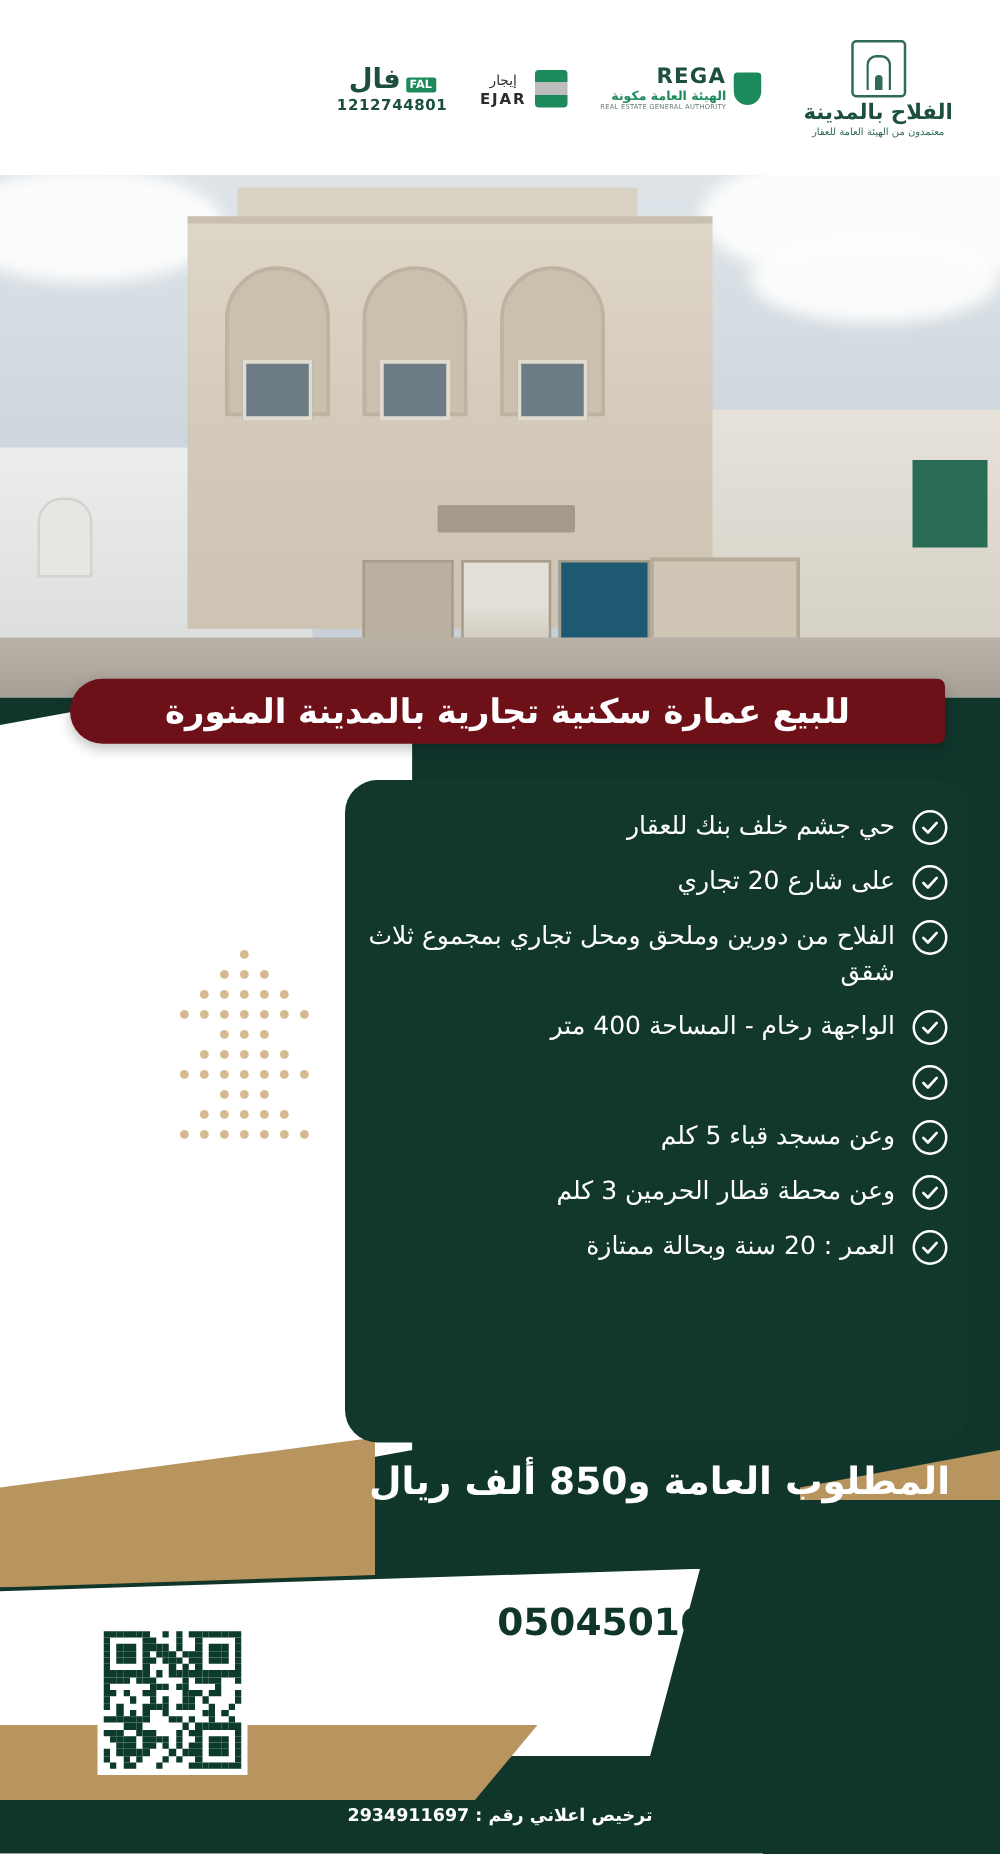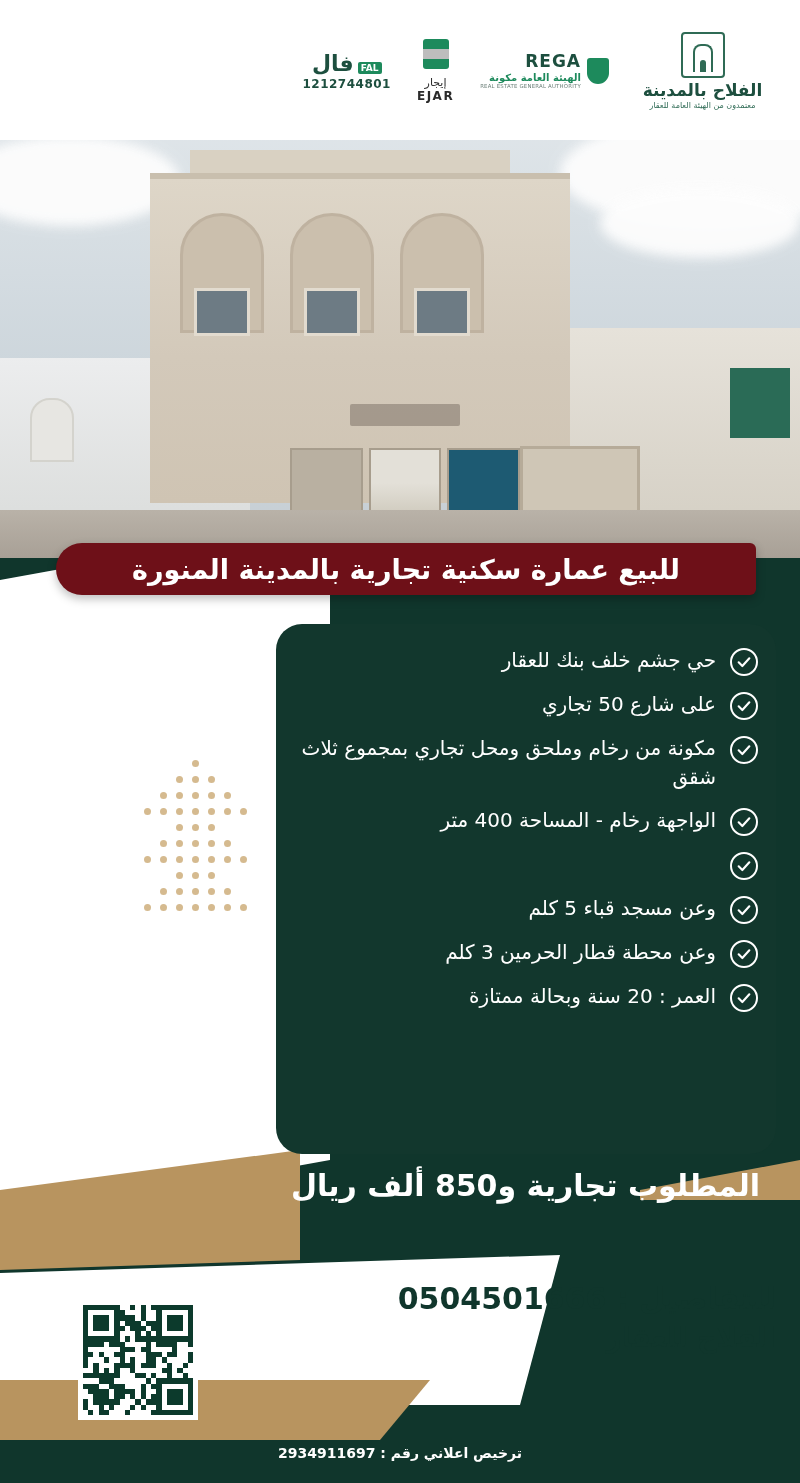--- a/index.html
+++ b/index.html
@@ -75,21 +75,21 @@
   .rega-logo { display: flex; align-items: center; gap: 6px; }
   .rega-badge {
     width: 22px; height: 26px; background: #1d8a5c;
     border-radius: 3px 3px 11px 11px;
   }
   .rega-text { display: flex; flex-direction: column; line-height: 1.15; }
   .rega-en { font-size: 17px; font-weight: bold; color: #1d4f3f; letter-spacing: 1px; }
   .rega-ar { font-size: 10px; color: #1d8a5c; font-weight: bold; }
   .rega-sub { font-size: 5.4px; color: #6b7f78; letter-spacing: 0.2px; }
 
-  .ejar-logo { display: flex; align-items: center; gap: 7px; flex-direction: column; }
+  .ejar-logo { display: flex; align-items: flex-end; gap: 7px; }
   .ejar-mark {
     width: 26px; height: 30px;
     background: linear-gradient(180deg,#1d8a5c 0 33%, #bdbdbd 33% 66%, #1d8a5c 66% 100%);
     border-radius: 3px;
   }
   .ejar-text { display: flex; flex-direction: column; align-items: center; line-height: 1.2; }
   .ejar-ar { font-size: 11px; color: #2b2b2b; }
   .ejar-en { font-size: 12px; color: #2b2b2b; font-weight: bold; letter-spacing: 1.5px; }
 
   .fal-logo { display: flex; flex-direction: column; align-items: center; }
@@ -450,29 +450,29 @@
           </svg>
         </span>
       <span class="feat-text">حي جشم خلف بنك للعقار</span>
     </div>
     <div class="feat">
       <span class="check">
           <svg viewBox="0 0 24 24">
             <path d="M4 12.5l5.5 5.5L20 6.5" fill="none" stroke="#ffffff" stroke-width="3.2" stroke-linecap="round" stroke-linejoin="round"></path>
           </svg>
         </span>
-      <span class="feat-text">على شارع 50 تجاري</span>
+      <span class="feat-text">على شارع 20 تجاري</span>
     </div>
     <div class="feat">
       <span class="check">
           <svg viewBox="0 0 24 24">
             <path d="M4 12.5l5.5 5.5L20 6.5" fill="none" stroke="#ffffff" stroke-width="3.2" stroke-linecap="round" stroke-linejoin="round"></path>
           </svg>
         </span>
-      <span class="feat-text">مكونة من رخام وملحق ومحل تجاري بمجموع ثلاث شقق</span>
+      <span class="feat-text">الفلاح من دورين وملحق ومحل تجاري بمجموع ثلاث شقق</span>
     </div>
     <div class="feat">
       <span class="check">
           <svg viewBox="0 0 24 24">
             <path d="M4 12.5l5.5 5.5L20 6.5" fill="none" stroke="#ffffff" stroke-width="3.2" stroke-linecap="round" stroke-linejoin="round"></path>
           </svg>
         </span>
       <span class="feat-text">الواجهة رخام - المساحة 400 متر</span>
     </div>
     <div class="feat">
@@ -501,21 +501,21 @@
     <div class="feat">
       <span class="check">
           <svg viewBox="0 0 24 24">
             <path d="M4 12.5l5.5 5.5L20 6.5" fill="none" stroke="#ffffff" stroke-width="3.2" stroke-linecap="round" stroke-linejoin="round"></path>
           </svg>
         </span>
       <span class="feat-text">العمر : 20 سنة وبحالة ممتازة</span>
     </div>
   </div>
 
-  <div class="price">المطلوب تجارية و850 ألف ريال</div>
+  <div class="price">المطلوب العامة و850 ألف ريال</div>
 
   <div class="contact">
     <div class="contact-line1">للتفاصيل : 0504501666</div>
     <div class="contact-line2">الفلاح للعقار</div>
   </div>
 
   <div class="qr-box">
     <div class="qr-grid" id="qr">
         <i></i>
         <i></i>

